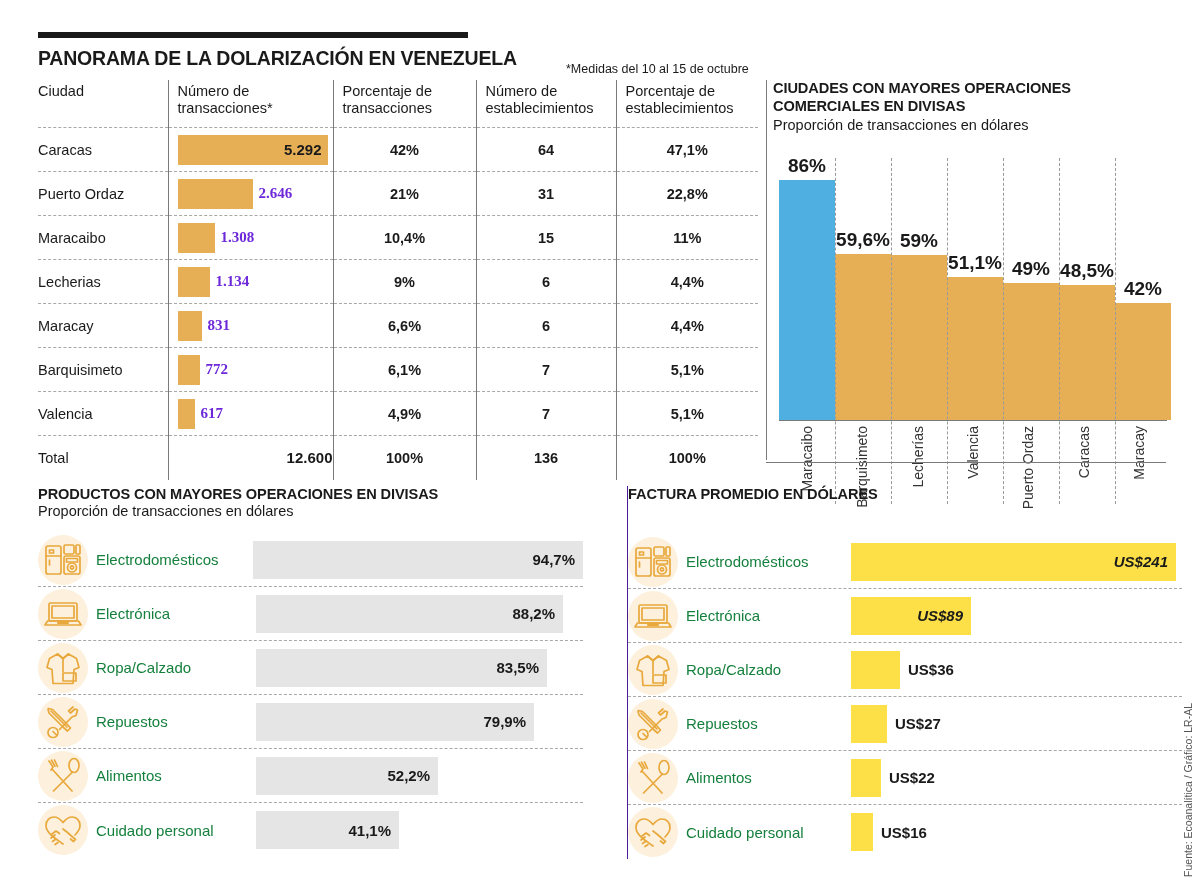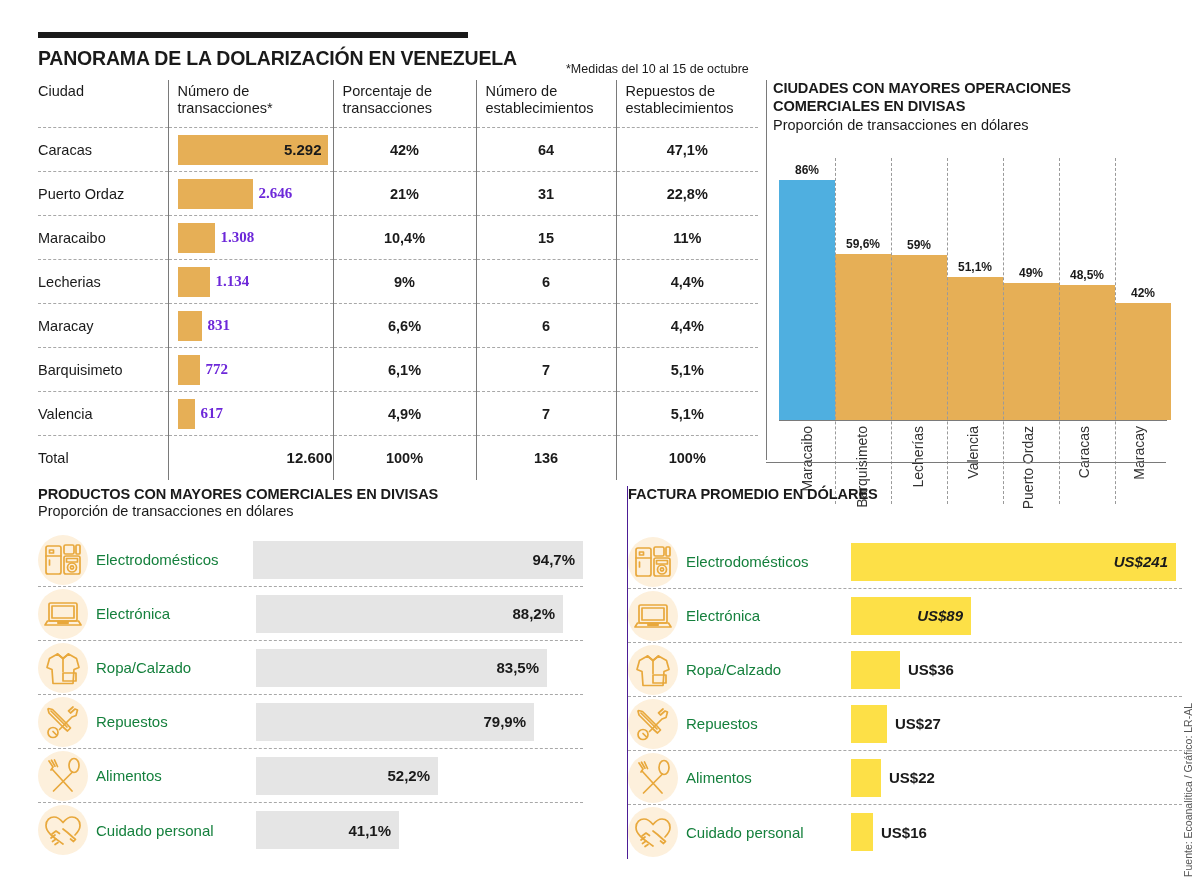--- a/index.html
+++ b/index.html
@@ -75,21 +75,21 @@
   }
   .vcols { position: absolute; left: 0; top: 0; width: 388px; height: 272px; display: flex; }
   .vcol {
     position: relative; flex: 1 1 0; height: 272px;
     display: flex; flex-direction: column; justify-content: flex-end; align-items: center;
   }
   .vcol + .vcol::before {
     content: ""; position: absolute; left: 0; top: 10px; bottom: -84px;
     border-left: 1px dashed #9a9a9a;
   }
-  .vlabel { font-size: 12px; font-weight: bold; margin-bottom: 3px; }
+  .vlabel { font-size: 19px; font-weight: bold; margin-bottom: 3px; }
   .vbar { width: 56px; background: #E6AF56; }
   .vbar.highlight { background: #4FAFE0; }
   .vaxis {
     position: absolute; left: 0; top: 272px; width: 388px; height: 0;
     border-top: 1px solid #7a7a7a;
   }
   .vnames {
     position: absolute; left: 0; top: 274px; width: 388px; height: 96px; display: flex;
   }
   .vname {
@@ -158,21 +158,21 @@
           <col class="c2">
           <col class="c3">
           <col class="c4">
         </colgroup>
       <thead>
         <tr>
           <th class="first">Ciudad</th>
           <th class="vsep">Número de transacciones*</th>
           <th class="vsep">Porcentaje de transacciones</th>
           <th class="vsep">Número de establecimientos</th>
-          <th class="vsep">Repuestos de establecimientos</th>
+          <th class="vsep">Porcentaje de establecimientos</th>
         </tr>
       </thead>
       <tbody id="tbody">
           <tr>
             <td class="city">Caracas</td>
             <td class="vsep barcell">
               <div class="barwrap">
                 <div class="tbar" style="width:150px">
                   <span class="tbar-lbl">5.292</span>
                 </div>
@@ -321,21 +321,21 @@
           </div>
           <div class="vname">
             <span>Maracay</span>
           </div>
         </div>
     </div>
   </div>
   <div class="baseline-tr"></div>
 
   <div class="panel-bl">
-    <div class="b-title">PRODUCTOS CON MAYORES COMERCIALES EN DIVISAS</div>
+    <div class="b-title">PRODUCTOS CON MAYORES OPERACIONES EN DIVISAS</div>
     <div class="b-sub">Proporción de transacciones en dólares</div>
     <div class="rows pl-left" id="rows-products">
         <div class="prow">
           <div class="icon-badge">
             <svg width="40" height="36" viewBox="0 0 40 36">
               <rect x="3" y="4" width="15" height="28" rx="2" fill="none" stroke="#E8A83C" stroke-width="1.7" stroke-linejoin="round" stroke-linecap="round"></rect>
               <line x1="3" y1="14" x2="18" y2="14" fill="none" stroke="#E8A83C" stroke-width="1.7" stroke-linejoin="round" stroke-linecap="round"></line>
               <rect x="6.5" y="8" width="4" height="3" fill="none" stroke="#E8A83C" stroke-width="1.7" stroke-linejoin="round" stroke-linecap="round"></rect>
               <line x1="6.5" y1="18" x2="6.5" y2="23" fill="none" stroke="#E8A83C" stroke-width="1.7" stroke-linejoin="round" stroke-linecap="round"></line>
               <rect x="21" y="3" width="10" height="9" rx="1.5" fill="none" stroke="#E8A83C" stroke-width="1.7" stroke-linejoin="round" stroke-linecap="round"></rect>

